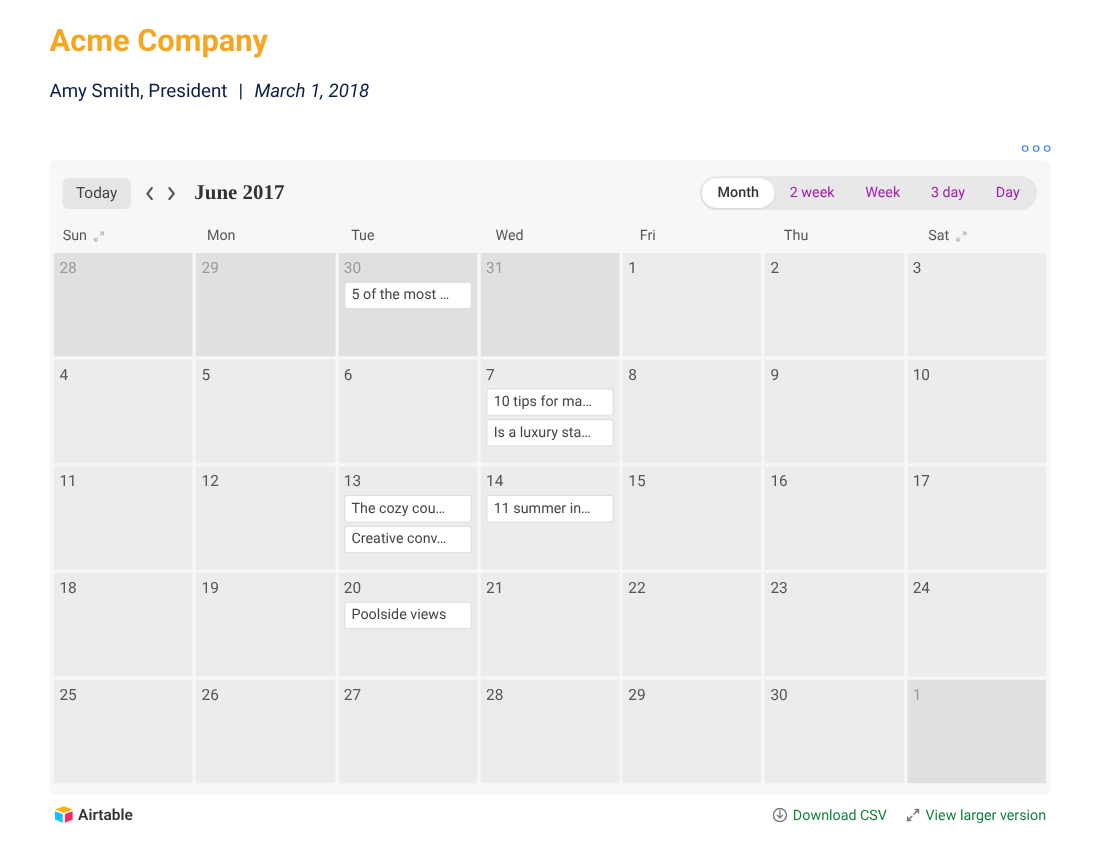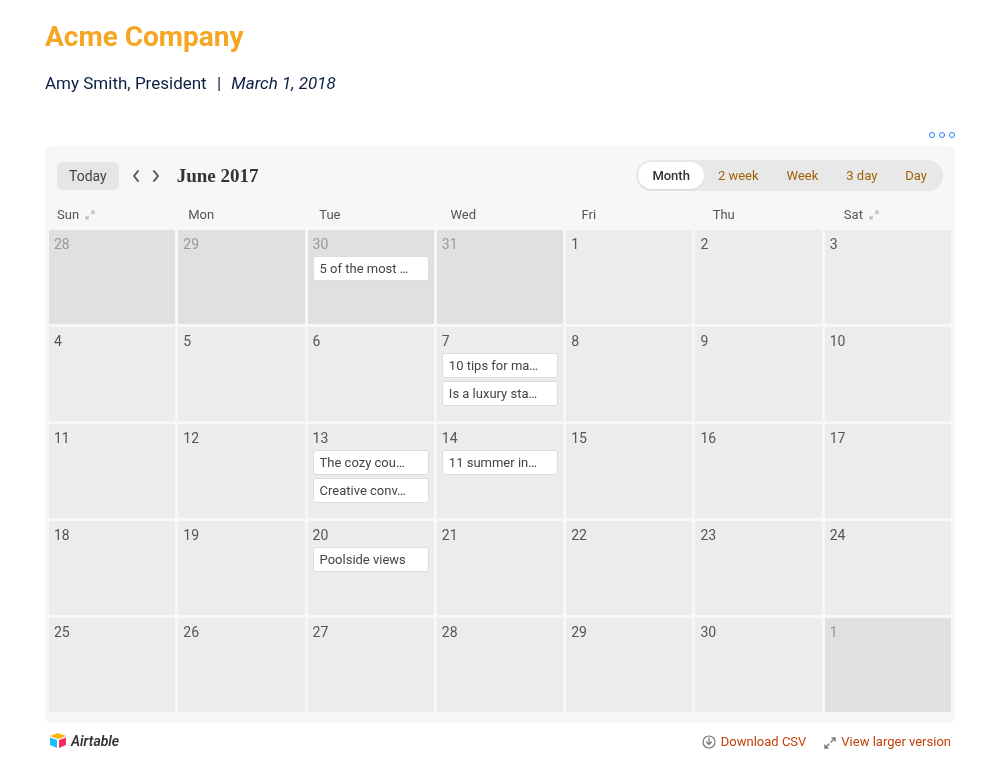--- a/index.html
+++ b/index.html
@@ -99,21 +99,21 @@
       display: flex;
       background: #e8e8e8;
       border-radius: 18px;
       padding: 2px;
     }
     .view-btn {
       border: none;
       background: transparent;
       padding: 6px 14px;
       font-size: 13px;
-      color: #a16207;
+      color: #a21caf;
       cursor: pointer;
       border-radius: 16px;
       font-family: inherit;
     }
     .view-btn.active {
       background: #fff;
       color: #333;
       font-weight: 500;
       box-shadow: 0 1px 2px rgba(0,0,0,0.08);
     }
@@ -182,40 +182,39 @@
       justify-content: space-between;
       align-items: center;
       padding: 10px 4px 0 4px;
       font-size: 13px;
       color: #555;
     }
     .footer-left {
       display: flex;
       align-items: center;
       gap: 6px;
-      font-style: italic;
     }
     .airtable-logo {
       display: flex;
       align-items: center;
       gap: 4px;
       font-weight: 600;
       color: #333;
       font-size: 14px;
     }
     .footer-right {
       display: flex;
       align-items: center;
       gap: 18px;
     }
     .footer-link {
       display: flex;
-      align-items: flex-end;
+      align-items: center;
       gap: 5px;
-      color: #c2410c;
+      color: #15803d;
       cursor: pointer;
     }
   </style>
 </head>
 <body>
 
 <h1 class="page-title">Acme Company</h1>
 
 <div class="subtitle">
   <span class="author">Amy Smith, President</span>

